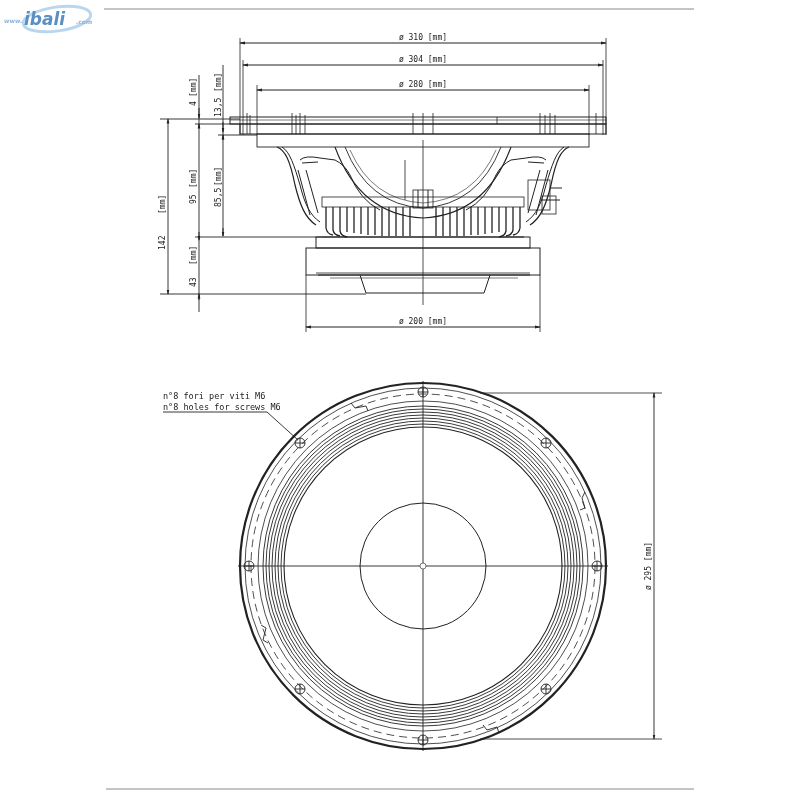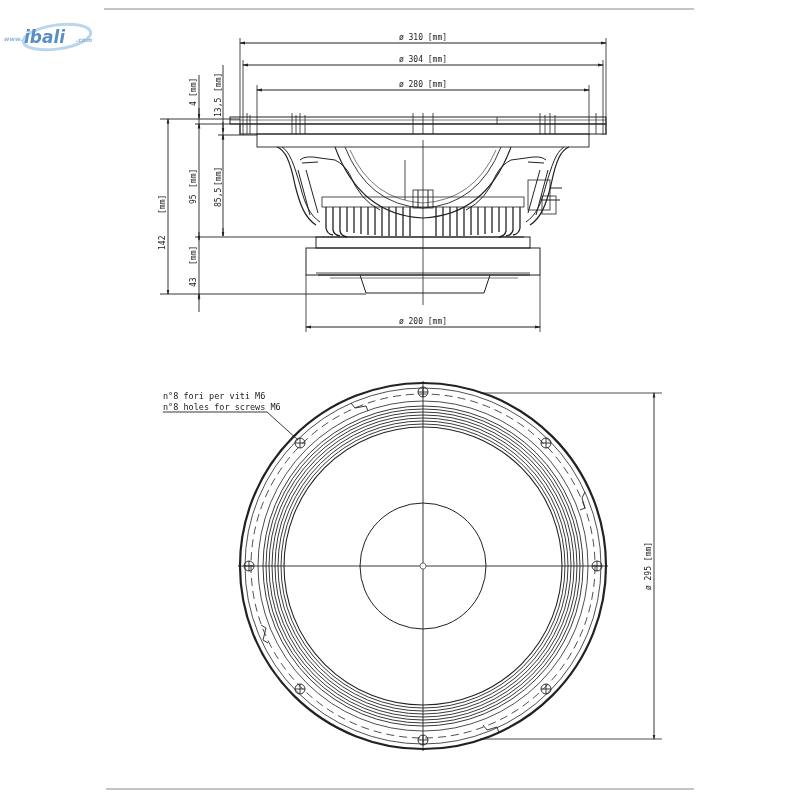--- a/index.html
+++ b/index.html
@@ -1,18 +1,18 @@
 <!DOCTYPE html>
 <html><head>
 <meta charset="utf-8">
 <style>
   html, body { margin:0; padding:0; background:#ffffff; }
   body { width:800px; height:800px; position:relative; overflow:hidden;
          font-family: "DejaVu Sans Mono", monospace; }
-  #logo { position:absolute; left:2px; top:20px; width:100px; height:34px; }
+  #logo { position:absolute; left:2px; top:2px; width:100px; height:34px; }
   #logo svg { display:block; }
   .hr { position:absolute; background:#c4c4c4; height:2px; }
   #hr-top { left:104px; top:8px; width:590px; }
   #hr-bottom { left:106px; top:788px; width:588px; }
   #drawing { position:absolute; left:0; top:0; width:800px; height:800px; }
   .dim-text { font-family: "DejaVu Sans Mono", monospace; font-size:8px; fill:#222; }
   .note-text { font-family: "DejaVu Sans Mono", monospace; font-size:8.5px; fill:#222; }
   .logo-text { font-family: "DejaVu Sans", sans-serif; font-weight:bold; font-style:italic; }
 </style>
 </head>

